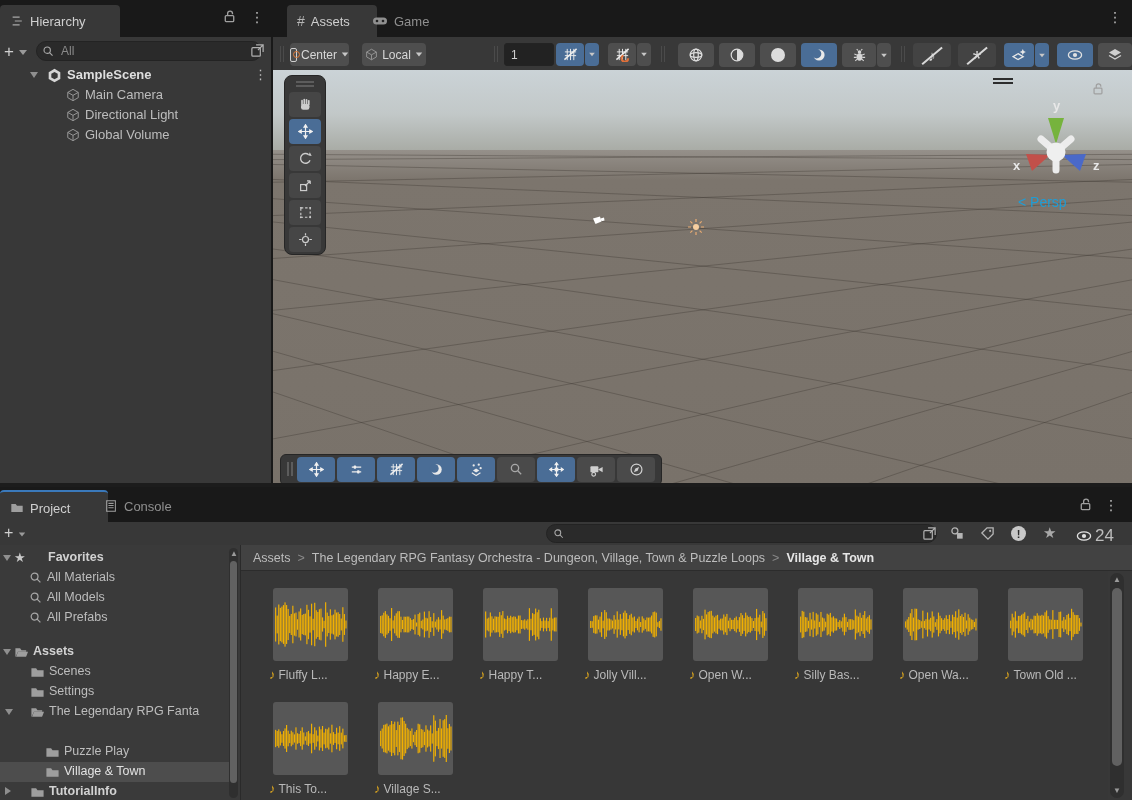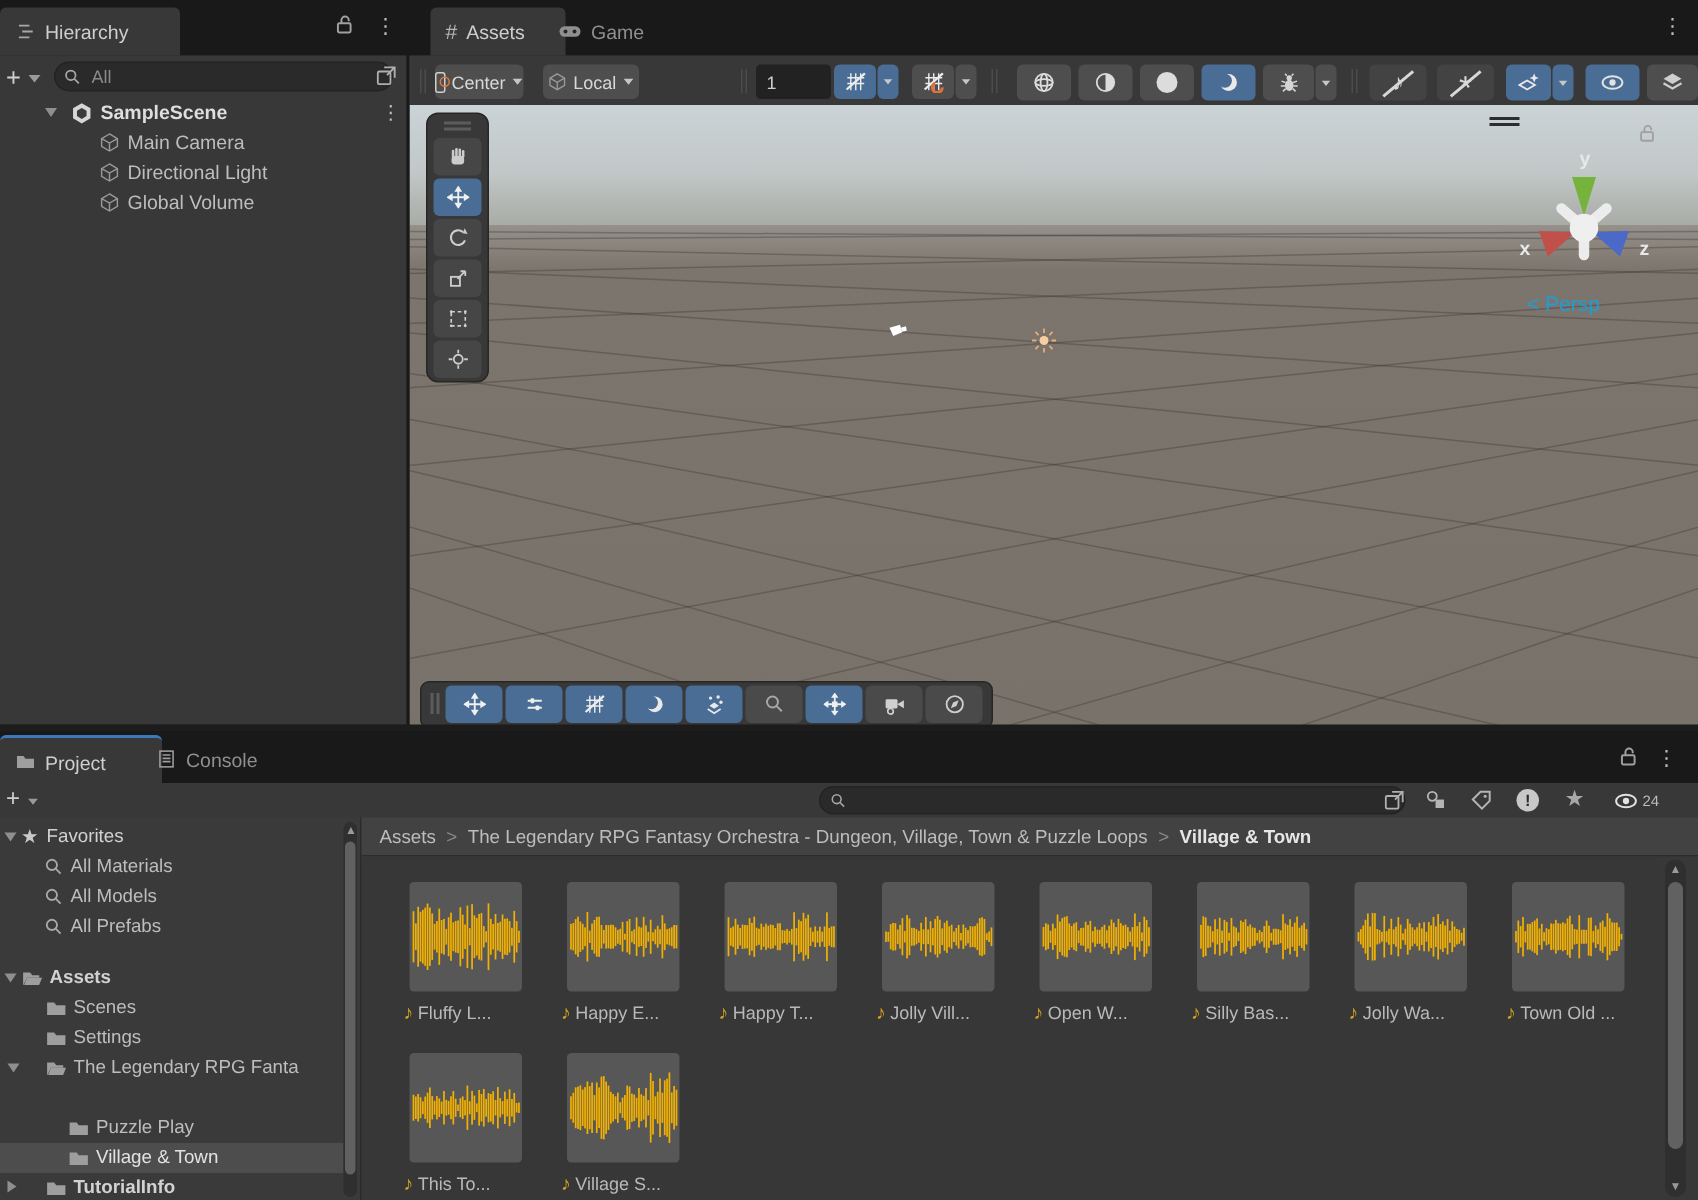--- a/index.html
+++ b/index.html
@@ -549,29 +549,29 @@
       </svg>
   </div>
   <div class="abs" style="left:1011px;top:526px;width:15px;height:15px;border-radius:50%;background:#c8c8c8;color:#2c2c2c;font-weight:700;font-size:11px;display:flex;align-items:center;justify-content:center">
       <span>!</span>
     </div>
   <div class="abs glyph" style="left:1043px;top:525px;color:#a8a8a8;font-size:15px">★</div>
   <div class="abs" style="left:1076px;top:526px;display:flex;align-items:center;gap:3px">
     <svg class="ic" width="16" height="16" viewBox="0 0 16 16">
         <use href="#i-eye"></use>
       </svg>
-    <span style="color:#bdbdbd;font-size:10px">24</span>
+    <span style="color:#bdbdbd;font-size:17px">24</span>
   </div>
 
   <div class="abs" style="left:0;top:545px;width:240px;height:255px;background:#3a3a3a"></div>
 
   <div class="trow" style="top:548px">
     <span class="tri down abs" style="left:3px;top:7px"></span>
     <span class="abs glyph" style="left:14px;top:3px;color:#c9c9c9;font-size:13px">★</span>
-    <span class="tlabel" style="left:31px;font-weight:400;color:#d2d2d2">Favorites</span>
+    <span class="tlabel" style="left:48px;font-weight:700;color:#d2d2d2">Favorites</span>
   </div>
   <div class="trow" style="top:568px">
     <svg class="ic abs" style="left:29px;top:3px" width="14" height="14" viewBox="0 0 16 16">
         <use href="#i-search"></use>
       </svg>
     <span class="tlabel" style="left:47px">All Materials</span>
   </div>
   <div class="trow" style="top:588px">
     <svg class="ic abs" style="left:29px;top:3px" width="14" height="14" viewBox="0 0 16 16">
         <use href="#i-search"></use>
@@ -1029,21 +1029,21 @@
             <rect x="62" y="25.139069599124504" width="1.1" height="19.721860801750996"></rect>
             <rect x="63.5" y="28.4289588413215" width="1.1" height="13.142082317357003"></rect>
             <rect x="65" y="30.050715135128133" width="1.1" height="9.898569729743736"></rect>
             <rect x="66.5" y="30.526155023621023" width="1.1" height="8.947689952757955"></rect>
             <rect x="68" y="32.47272730874182" width="1.1" height="5.054545382516372"></rect>
             <rect x="69.5" y="29.274823859287874" width="1.1" height="11.45035228142425"></rect>
           </g>
         </svg></div>
     <div class="tile-label">
         <span class="note">♪</span>
-        <span>Jolly Wa...</span>
+        <span>Open Wa...</span>
       </div>
   </div>
   <div class="tile" style="left:1008px;top:588px">
     <div class="thumb"><svg class="waveform" width="75" height="73" viewBox="0 0 72 70">
           <g fill="#f2b102">
             <rect x="2" y="31.339298963006872" width="1.1" height="7.3214020739862535"></rect>
             <rect x="3.5" y="24.6256089223266" width="1.1" height="20.748782155346802"></rect>
             <rect x="5" y="28.168120092136615" width="1.1" height="13.663759815726769"></rect>
             <rect x="6.5" y="22.39056611833518" width="1.1" height="25.21886776332964"></rect>
             <rect x="8" y="31.36060984293429" width="1.1" height="7.278780314131419"></rect>

